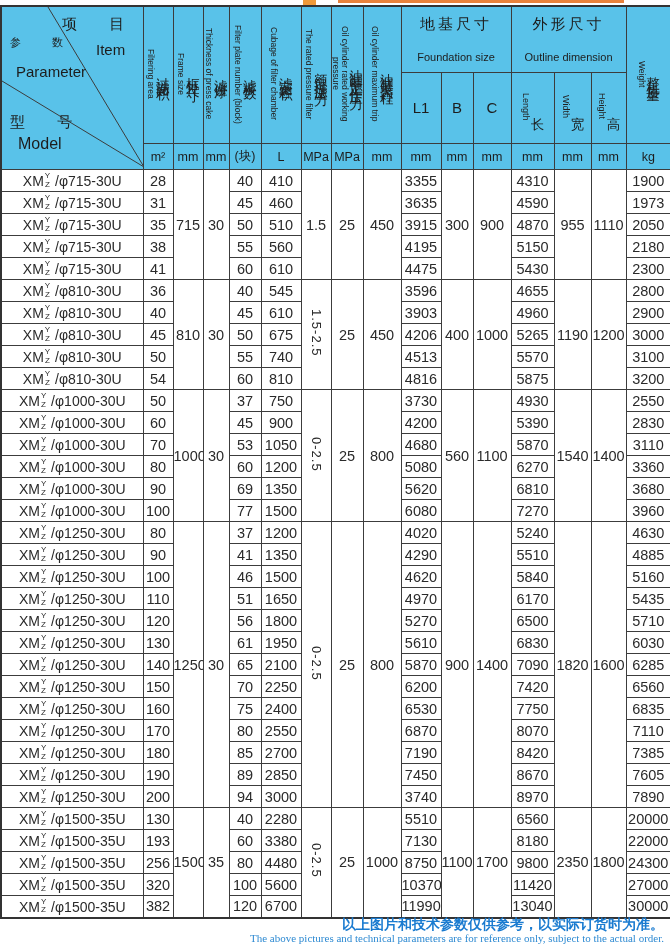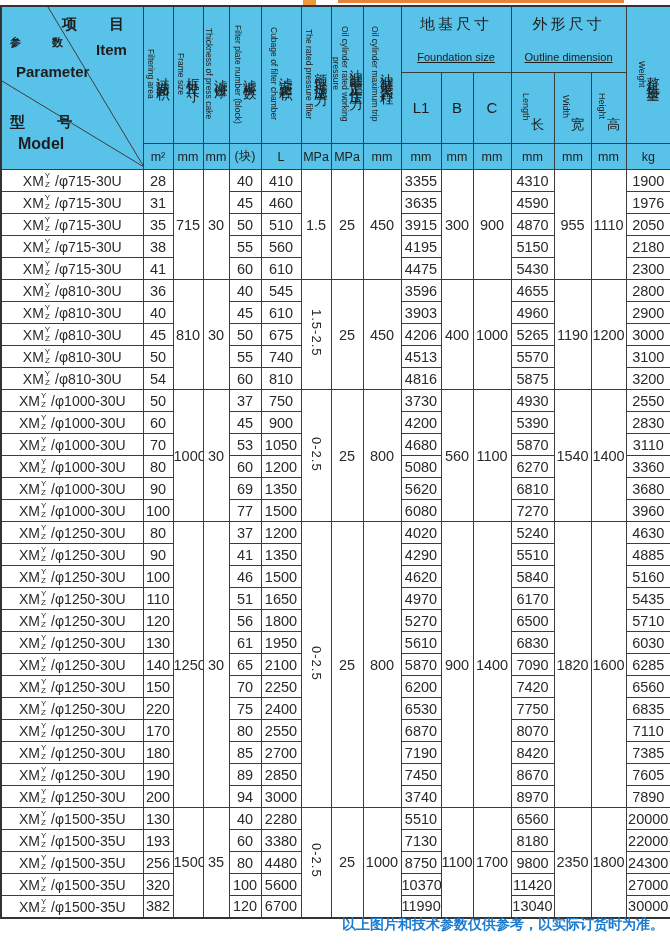--- a/index.html
+++ b/index.html
@@ -15,37 +15,37 @@
     position:absolute;left:0;top:5px;
   }
   th,td{border:1px solid #3c3c3c;padding:0;text-align:center;vertical-align:middle;overflow:hidden;}
   table{border:2px solid #333;}
   thead th{background:#59C2E9;font-weight:normal;color:#1d1d1d;}
   tbody tr{height:22px;}
   tbody td{font-size:14.5px;color:#2a2a2a;}
   
   .corner{position:relative;}
   .corner svg{position:absolute;left:0;top:0;}
-  .corner span{position:absolute;white-space:nowrap;font-weight:bold;}
+  .corner span{position:absolute;white-space:nowrap;}
   .c-item-zh{top:8px;left:60px;font-size:15px;letter-spacing:14px;}
   .c-item-en{top:34px;left:94px;font-size:15px;}
   .c-param-zh{top:28px;left:8px;font-size:11px;letter-spacing:14px;}
   .c-param-en{top:56px;left:14px;font-size:15px;}
   .c-model-zh{top:106px;left:8px;font-size:15px;letter-spacing:14px;}
   .c-model-en{top:128px;left:16px;font-size:16px;}
   
   .vhead{
     writing-mode:vertical-rl;text-orientation:mixed;
     display:inline-block;height:130px;line-height:1.02;margin-top:2px;
   }
   .vhead .zh{display:block;font-size:13.5px;letter-spacing:4px;}
   .vhead .en{display:block;font-size:8.5px;letter-spacing:0;color:#222;}
   
   .ghead .gzh{display:block;font-size:15px;letter-spacing:3px;}
-  .ghead .gen{display:block;font-size:11px;margin-top:17px;text-decoration:underline;}
+  .ghead .gen{display:block;font-size:11px;margin-top:17px;}
   .sub{font-size:15px;}
   .vsub .vhead{height:62px;margin-top:1px;}
   .vsub .zh{font-size:13.5px;letter-spacing:0;}
   .vsub .en{font-size:9px;}
   .unit{font-size:12.5px;height:25px;}
   
   .model{display:inline-flex;align-items:flex-end;justify-content:center;font-size:14px;white-space:nowrap;}
   .yz{display:inline-flex;flex-direction:column;font-size:8px;line-height:1.05;margin:0 1px;}
   .vtext{writing-mode:vertical-rl;text-orientation:mixed;font-size:13px;letter-spacing:1px;display:inline-block;}
   
@@ -161,21 +161,21 @@
       <tr>
         <td><span class="model">XM<span class="yz">
               <span>Y</span>
               <span>Z</span>
             </span><span>&nbsp;/φ715-30U</span></span></td>
         <td>31</td>
         <td>45</td>
         <td>460</td>
         <td>3635</td>
         <td>4590</td>
-        <td>1976</td>
+        <td>1973</td>
       </tr>
       <tr>
         <td><span class="model">XM<span class="yz">
               <span>Y</span>
               <span>Z</span>
             </span><span>&nbsp;/φ715-30U</span></span></td>
         <td>35</td>
         <td>50</td>
         <td>510</td>
         <td>3915</td>
@@ -459,21 +459,21 @@
         <td>2250</td>
         <td>6200</td>
         <td>7420</td>
         <td>6560</td>
       </tr>
       <tr>
         <td><span class="model">XM<span class="yz">
               <span>Y</span>
               <span>Z</span>
             </span><span>&nbsp;/φ1250-30U</span></span></td>
-        <td>220</td>
+        <td>160</td>
         <td>75</td>
         <td>2400</td>
         <td>6530</td>
         <td>7750</td>
         <td>6835</td>
       </tr>
       <tr>
         <td><span class="model">XM<span class="yz">
               <span>Y</span>
               <span>Z</span>
@@ -588,13 +588,14 @@
         <td>6700</td>
         <td>11990</td>
         <td>13040</td>
         <td>30000</td>
       </tr>
     </tbody>
 </table>
 
 <div class="footer">
   <div class="zh">以上图片和技术参数仅供参考，以实际订货时为准。</div>
+  <div class="en">The above pictures and technical parameters are for reference only, subject to the actual order.</div>
 </div>
 
 </body></html>

